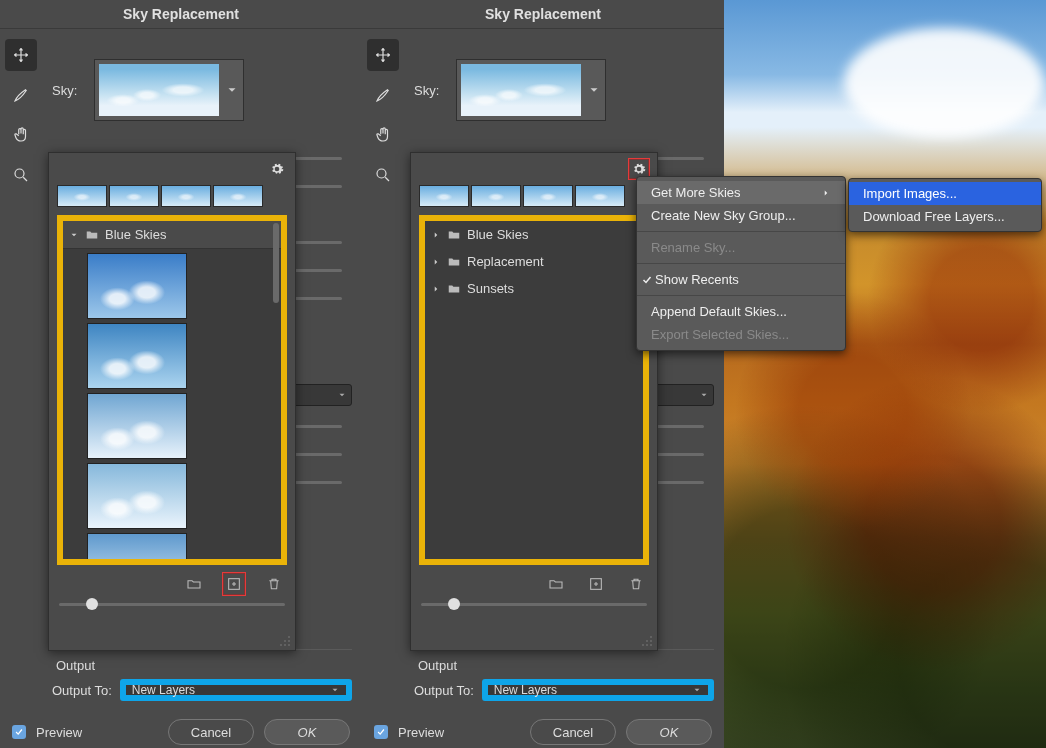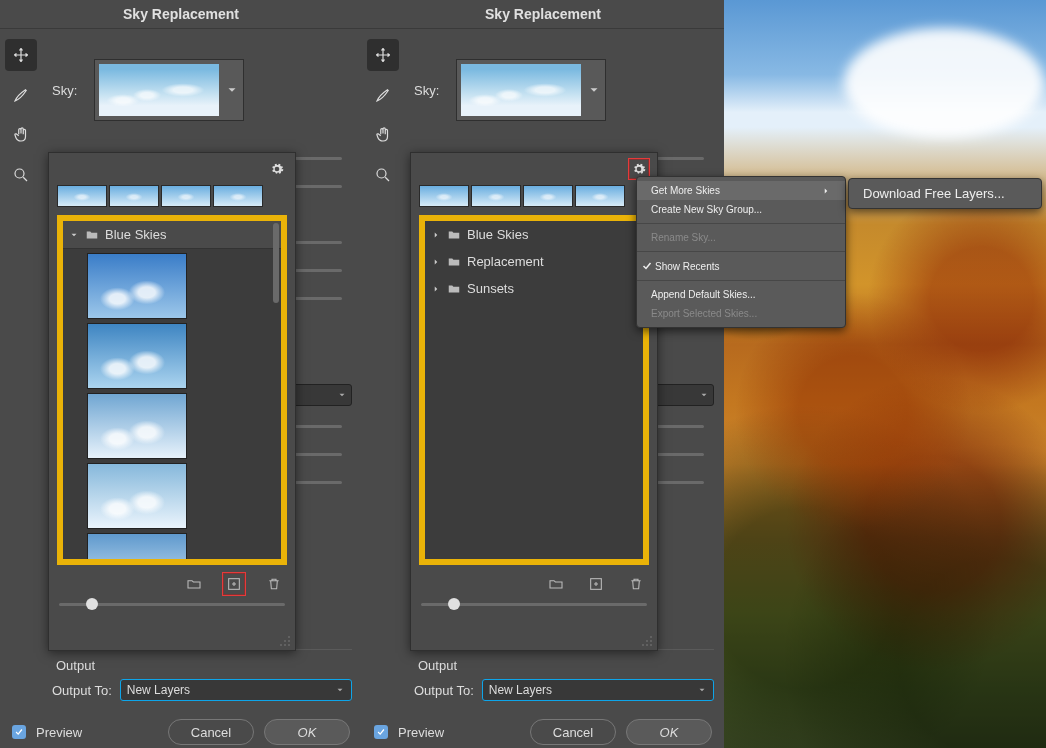--- a/index.html
+++ b/index.html
@@ -20,21 +20,21 @@
   .label { color:#ddd; font-size:13px; }
   .slider-row { height: 18px; background:#4a4a4a; margin: 10px 0; display:flex; align-items:center; }
   .track { flex:1; height:3px; background:#6a6a6a; border-radius:2px; margin-right:10px;}
   .track.yellow { background: linear-gradient(to right, #ffd93b 0%, #ffd93b 60%, #6a6a6a 60%); }
   .num-box { width: 50px; height: 20px; background:#383838; border:1px solid #222; border-radius:3px; }
   .select-row { display:flex; align-items:center; height: 24px; margin: 8px 0; }
   .select-box { flex:1; height:22px; background:#383838; border:1px solid #222; border-radius:3px; display:flex; align-items:center; justify-content:flex-end; padding:0 4px;}
   .output-sec { margin-top:auto; border-top:1px solid #5a5a5a; padding-top:8px;}
   .output-head { color:#ddd; font-size:13px; margin-bottom:6px; padding-left:4px;}
   .output-row { display:flex; align-items:center; gap:8px; }
-  .out-select { flex:1; height:22px; background:#383838; border:1px solid #0ea5e9; border-radius:3px; display:flex; align-items:center; justify-content:space-between; padding:0 6px; font-size:12px;}
+  .out-select { flex:1; height:22px; background:#383838; border:6px solid #0ea5e9; border-radius:3px; display:flex; align-items:center; justify-content:space-between; padding:0 6px; font-size:12px;}
   .footer { display:flex; align-items:center; padding: 10px 12px; gap: 10px; }
   .checkbox { width:14px; height:14px; background:#6aa5e0; border-radius:3px; display:flex; align-items:center; justify-content:center; }
   .spacer { flex:1; }
   .btn { width: 86px; height: 26px; border:1px solid #777; border-radius: 14px; display:flex; align-items:center; justify-content:center; color:#ddd; font-size:13px; background:#4a4a4a;}
   .btn.primary { background:#5a5a5a;font-style:italic; }
 
   
   .popover { position:absolute; background:#4a4a4a; border:1px solid #2f2f2f; box-shadow: 0 2px 10px rgba(0,0,0,.5); }
   .pop-left { left: 48px; top: 152px; width: 248px; height: 499px; }
   .pop-right { left: 410px; top: 152px; width: 248px; height: 499px; }
@@ -65,21 +65,21 @@
   .strip .flex { flex:1; }
   .plus-hl { position:absolute; width:24px; height:24px; border:1px solid #e63a3a; box-shadow:0 0 0 1px rgba(255,0,0,.3) inset; pointer-events:none;}
   .zoom-row { padding: 0 10px 6px 10px; display:flex; align-items:center; }
   .zoom-track { flex:1; height:3px; background:#6a6a6a; border-radius:2px; position:relative; }
   .zoom-knob { position:absolute; top:-5px; left:12%; width:12px; height:12px; background:#e0e0e0; border-radius:50%; }
   .grip { position:absolute; right:4px; bottom:3px; width:12px; height:12px; }
   .grip svg { opacity:.5; }
 
   
   .ctx-menu { position:absolute; left: 636px; top: 176px; width: 210px; background:#5a5a5a; border:1px solid #333; border-radius:4px; box-shadow:0 3px 10px rgba(0,0,0,.6); padding:4px 0; z-index:20;}
-  .ctx-item { padding: 4px 14px; color:#eee; font-size:10px; display:flex; align-items:center; }
+  .ctx-item { padding: 4px 14px; color:#eee; font-size:13px; display:flex; align-items:center; }
   .ctx-item.disabled { color:#8a8a8a; }
   .ctx-sep { height:1px; background:#474747; margin:4px 0; }
   .ctx-check { width:12px; height:12px; margin-left:-10px; margin-right:2px;}
   .ctx-arrow { margin-left:auto; }
 
   .sub-menu { position:absolute; left: 848px; top: 178px; width: 194px; background:#5a5a5a; border:1px solid #333; border-radius:4px; box-shadow:0 3px 10px rgba(0,0,0,.6); padding:3px 0; z-index:30;}
   .sub-item { padding: 4px 14px; color:#eee; font-size:13px; }
   .sub-item.active { background:#2a63e0; color:#fff; }
 
   
@@ -494,14 +494,15 @@
   <div class="ctx-sep"></div>
   <div class="ctx-item">
       <span>Append Default Skies...</span>
     </div>
   <div class="ctx-item disabled">
       <span>Export Selected Skies...</span>
     </div>
 </div>
 
 <div class="sub-menu">
+  <div class="sub-item active"><span>Import Images...</span></div>
   <div class="sub-item"><span>Download Free Layers...</span></div>
 </div>
 
 </body></html>

